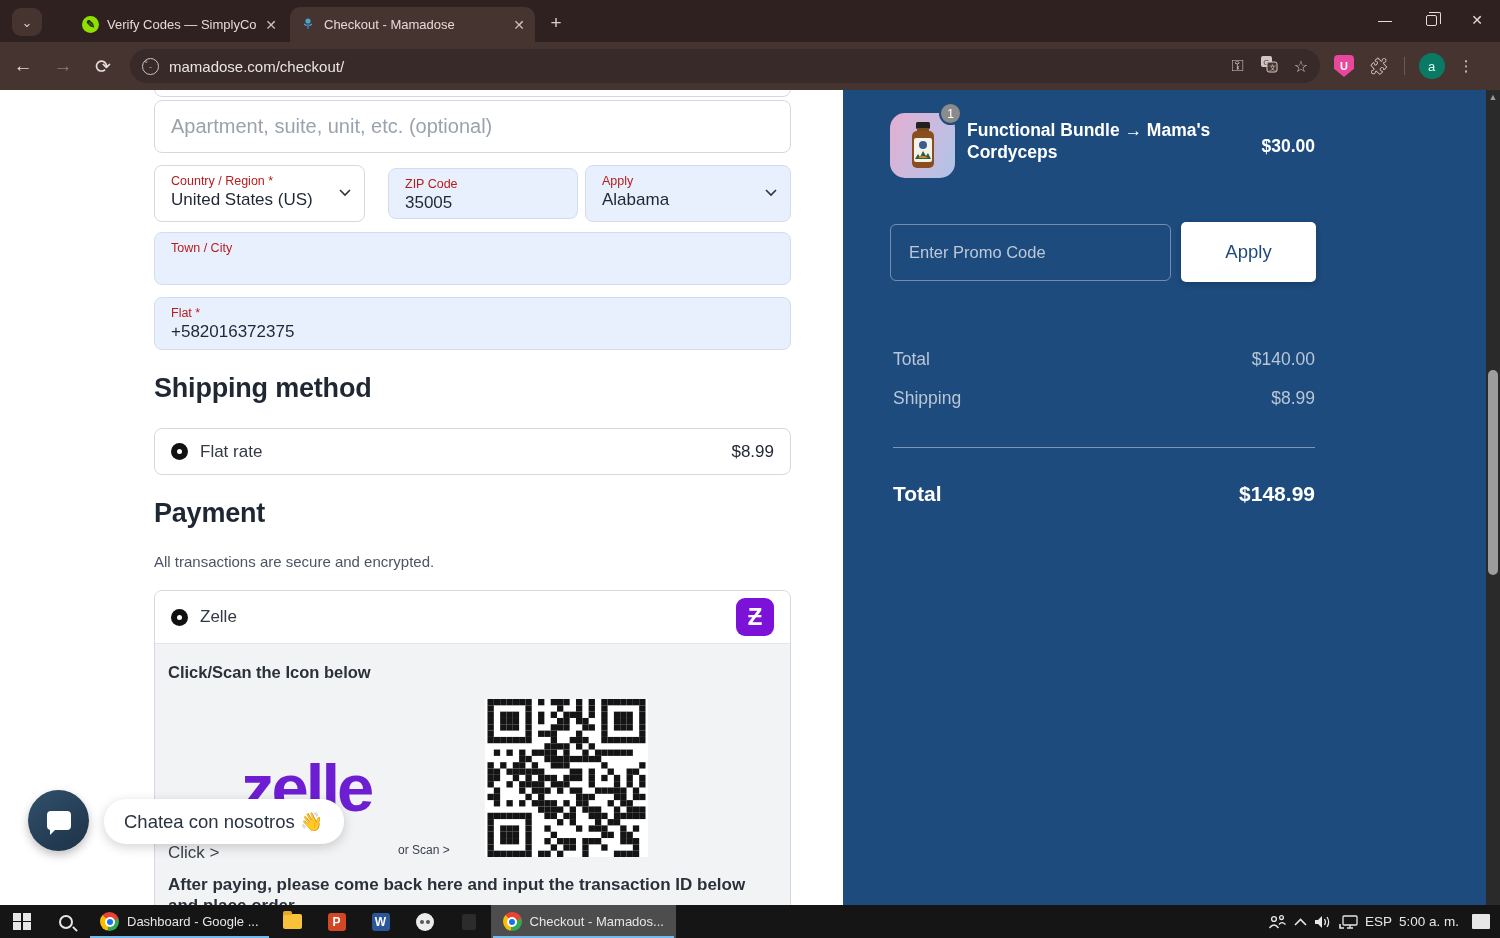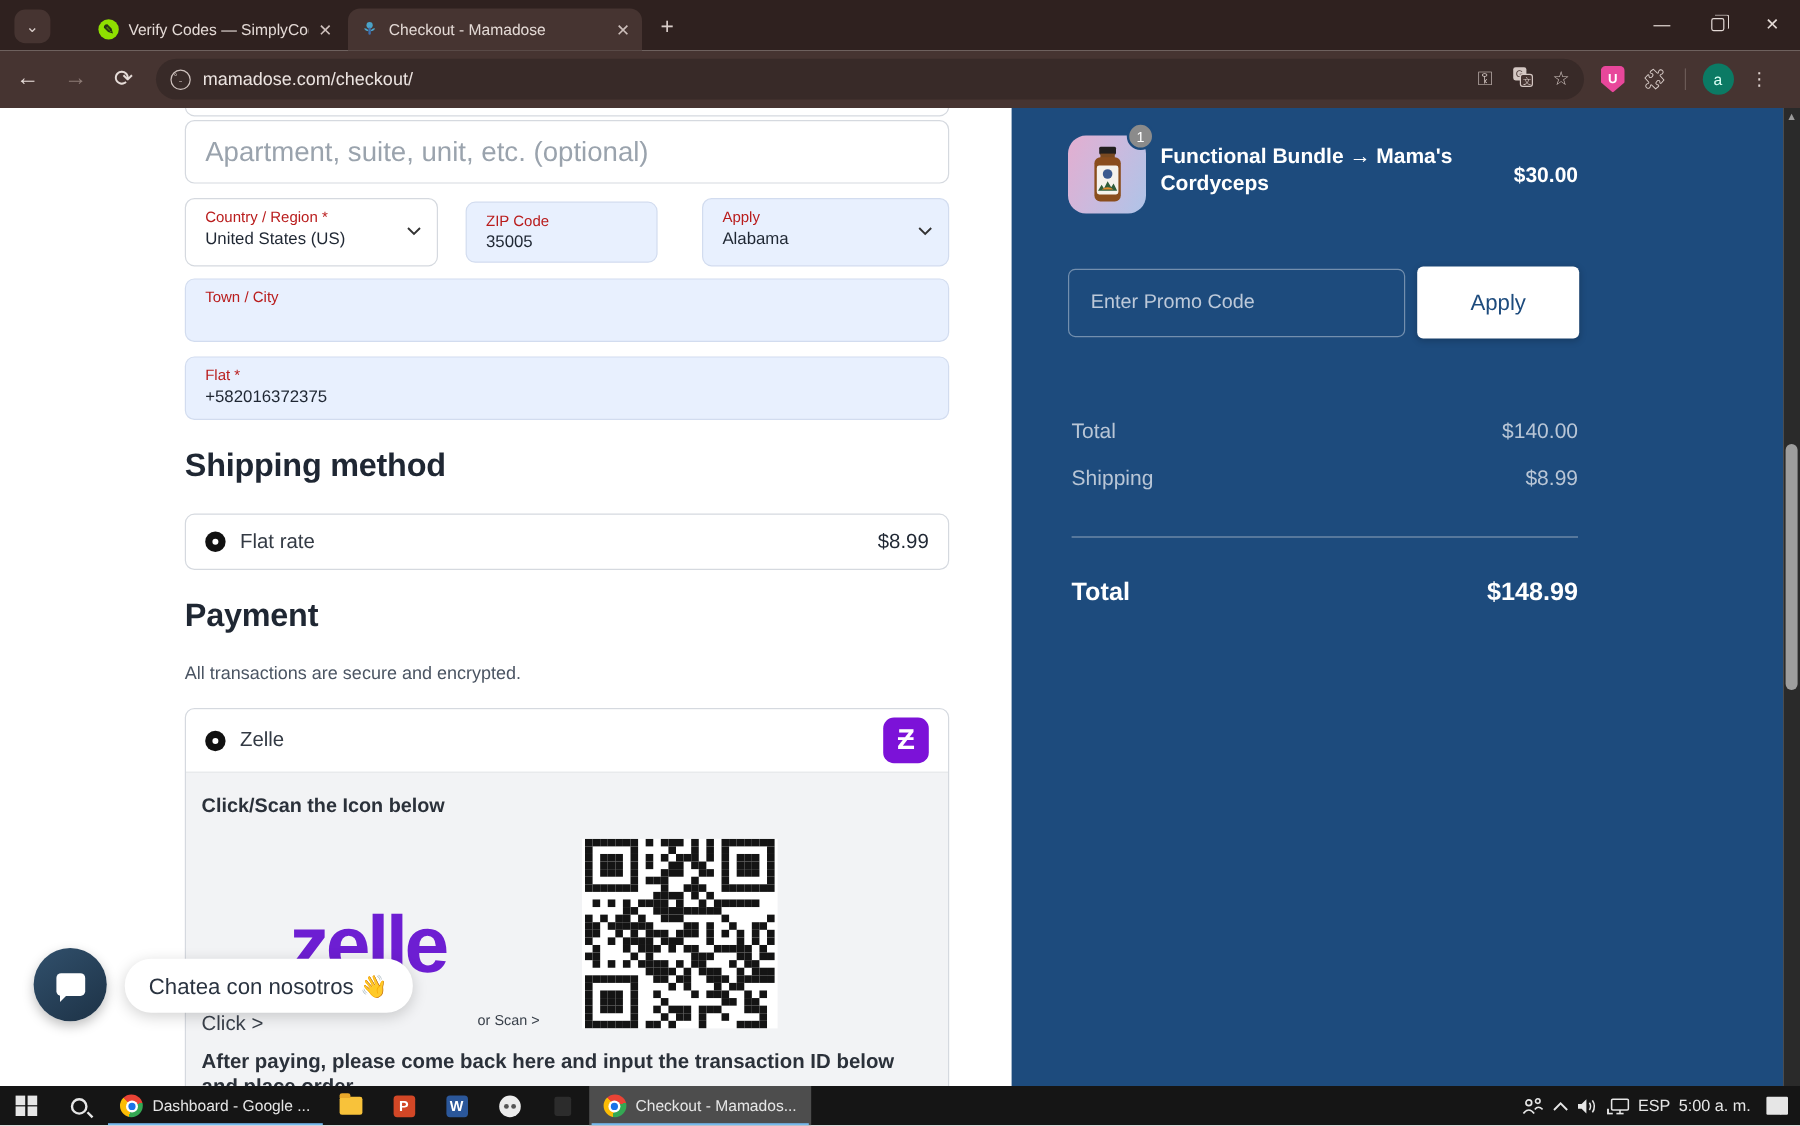--- a/index.html
+++ b/index.html
@@ -38,22 +38,22 @@
   .kebab { color:#e0d4d0; font-size:15px; letter-spacing:0; margin-right:12px; }
 
   
   .page { position:absolute; left:0; top:90px; width:1500px; height:815px; background:#fff; overflow:hidden; }
   .main { position:absolute; left:0; top:0; width:843px; height:815px; background:#fff; }
 
   .ghost-field { position:absolute; left:154px; top:-46px; width:637px; height:53px; border:1px solid #d5d9df; border-radius:8px; }
   .field { position:absolute; border-radius:8px; border:1px solid #d5d9df; background:#fff; padding:8px 16px 0; }
   .field.autofill { background:#e8f0fe; border-color:#d2dcef; }
   .f-label { font-size:12.5px; color:#b91c1c; display:block; }
-  .f-value { font-size:14px; color:#1f2733; margin-top:2px; display:block; white-space:nowrap; }
-  .f-input { border:none; outline:none; background:transparent; width:100%; height:100%; font-size:23px; color:#1f2733; font-family:"Liberation Sans", sans-serif; }
+  .f-value { font-size:17px; color:#1f2733; margin-top:2px; display:block; white-space:nowrap; }
+  .f-input { border:none; outline:none; background:transparent; width:100%; height:100%; font-size:20px; color:#1f2733; font-family:"Liberation Sans", sans-serif; }
   .f-input::placeholder { color:#9aa3ad; }
   .chev { position:absolute; right:14px; top:50%; margin-top:-5px; width:11px; height:11px; }
   .chev svg { display:block; }
 
   .h2 { position:absolute; left:154px; font-size:27px; font-weight:bold; color:#1f2733; letter-spacing:-0.2px; }
   .note { position:absolute; left:154px; font-size:15px; color:#4b5563; }
 
   .option-box { position:absolute; left:154px; width:637px; background:#fff; border:1px solid #d5d9df; border-radius:8px; display:flex; align-items:center; padding:0 16px; }
   .radio { width:17px; height:17px; border-radius:50%; background:#111; position:relative; flex:0 0 auto; margin-right:12px; }
   .radio::after { content:""; position:absolute; left:6px; top:6px; width:5px; height:5px; border-radius:50%; background:#fff; }
@@ -195,21 +195,21 @@
 
       <div class="field" style="left:154px; top:75px; width:211px; height:57px;">
         <span class="f-label">Country / Region *</span>
         <span class="f-value">United States (US)</span>
         <span class="chev">
             <svg width="12" height="8" viewBox="0 0 12 8">
               <path d="M1 1 L6 6 L11 1" fill="none" stroke="#333" stroke-width="1.6"></path>
             </svg>
           </span>
       </div>
-      <div class="field autofill" style="left:388px; top:78px; width:160px; height:51px;">
+      <div class="field autofill" style="left:388px; top:78px; width:190px; height:51px;">
         <span class="f-label">ZIP Code</span>
         <span class="f-value">35005</span>
       </div>
       <div class="field autofill" style="left:585px; top:75px; width:206px; height:57px;">
         <span class="f-label">Apply</span>
         <span class="f-value">Alabama</span>
         <span class="chev">
             <svg width="12" height="8" viewBox="0 0 12 8">
               <path d="M1 1 L6 6 L11 1" fill="none" stroke="#333" stroke-width="1.6"></path>
             </svg>

